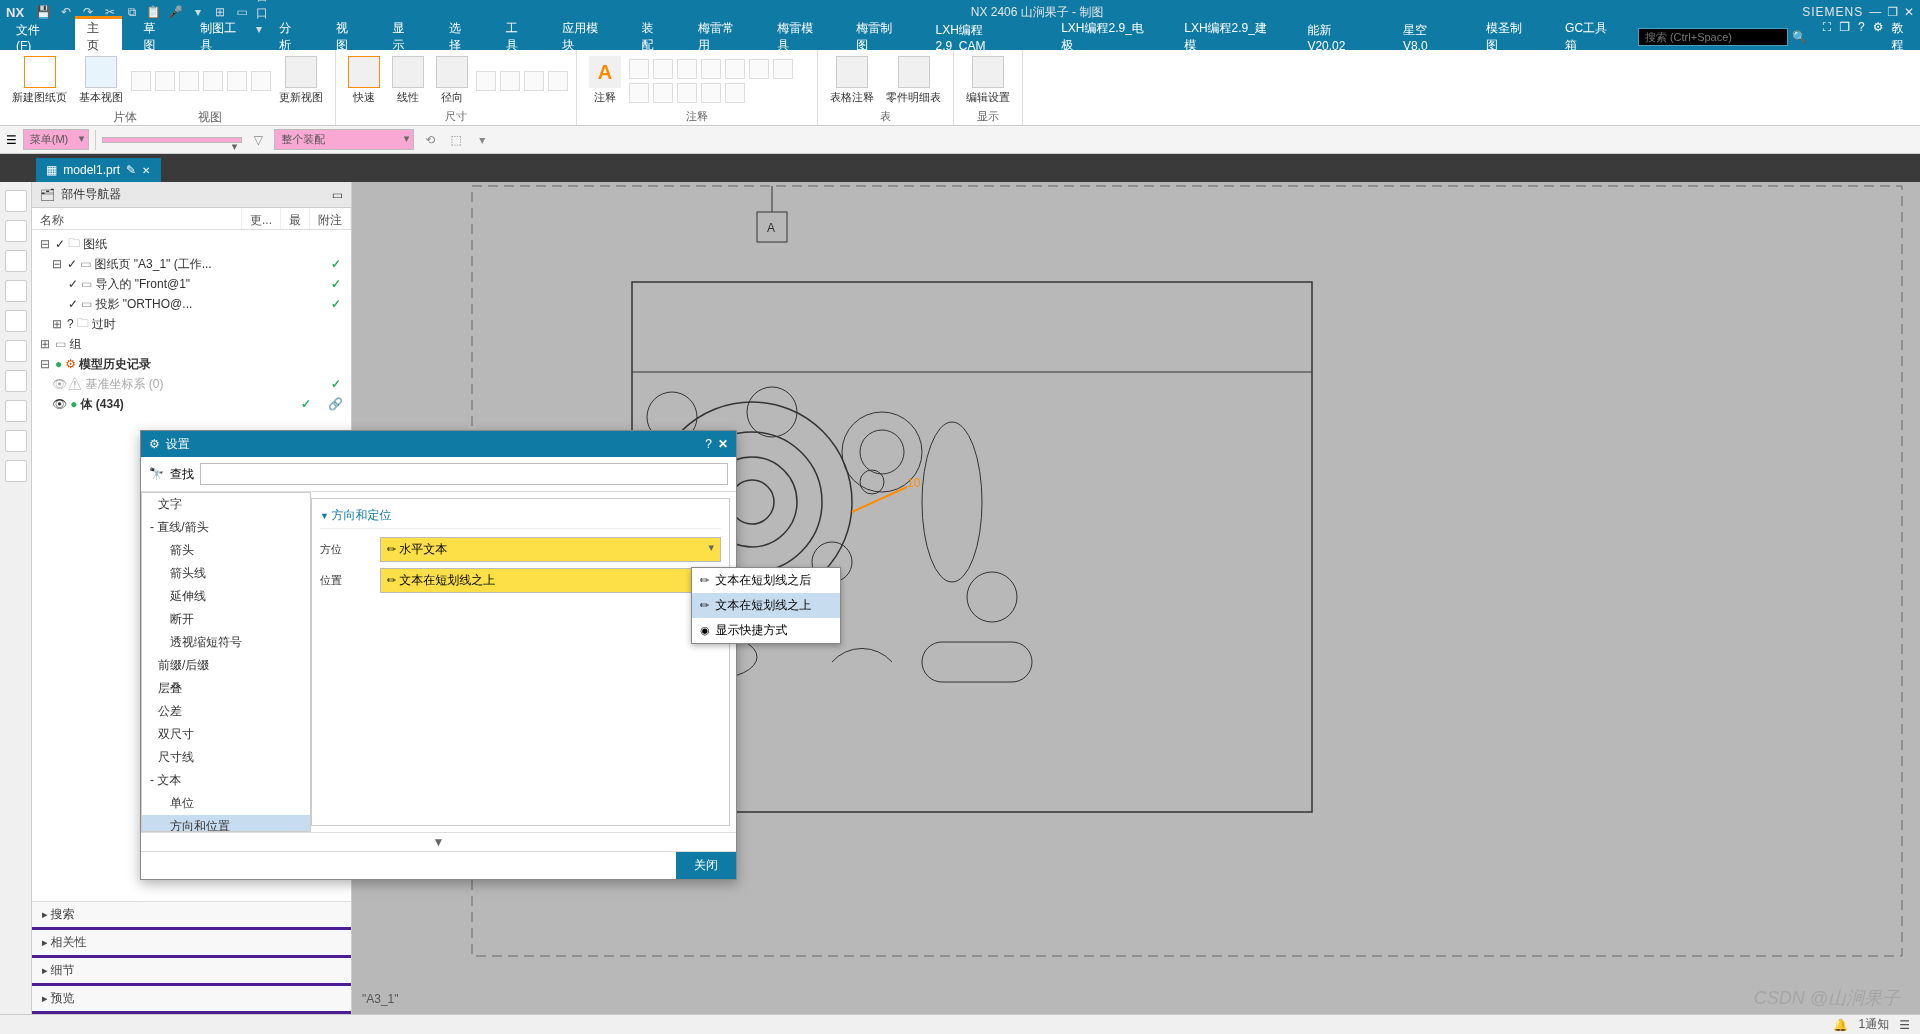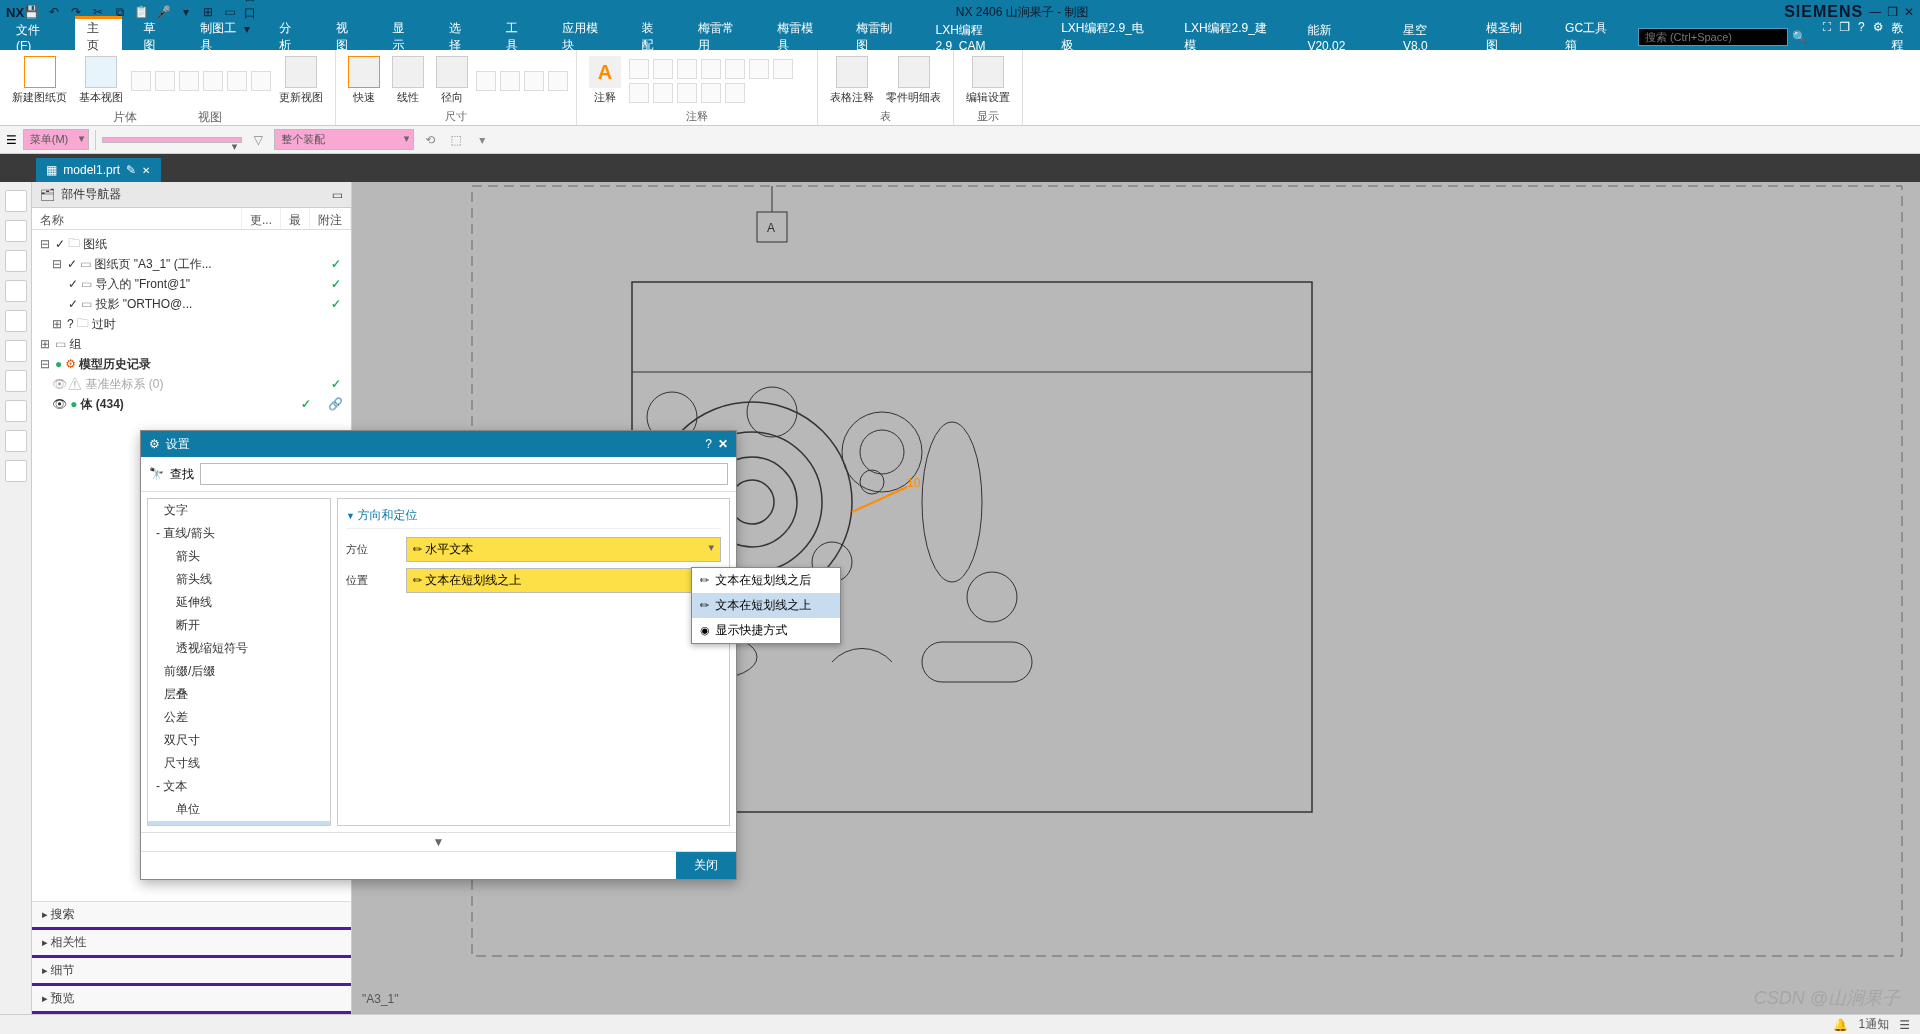--- a/index.html
+++ b/index.html
@@ -1,23 +1,23 @@
 <!DOCTYPE html>
 <html><head>
 <meta charset="utf-8">
 <style>
 *{margin:0;padding:0;box-sizing:border-box;font-family:"Microsoft YaHei",Arial,sans-serif;font-size:12px;user-select:none}
 body{width:1920px;height:1034px;background:#b8b8b8;overflow:hidden;position:relative}
-.titlebar{height:24px;background:#0f7ba5;color:#0f172a;display:flex;align-items:center;padding:0 6px;gap:0}
+.titlebar{height:24px;background:#0f7ba5;color:#e5e5e5;display:flex;align-items:center;padding:0 6px;gap:12px}
 .titlebar .nx{font-weight:bold;font-size:13px}
 .titlebar .ticons{display:flex;gap:6px}
 .titlebar .ticons span{width:16px;height:16px;display:flex;align-items:center;justify-content:center;opacity:.9}
 .titlebar .title{flex:1;text-align:center;font-size:12px}
 .titlebar .right{display:flex;gap:6px;align-items:center}
-.titlebar .siemens{font-weight:bold;letter-spacing:1px;font-size:16px}
+.titlebar .siemens{font-weight:normal;letter-spacing:1px;font-size:12px}
 .menubar{height:26px;background:#0f7ba5;color:#fff;display:flex;align-items:center;gap:10px;padding:0 4px}
 .menubar .m{padding:4px 12px;cursor:pointer}
 .menubar .m.active{background:#fff;color:#333;border-top:3px solid #ff8c00;padding-top:1px}
 .menubar .search{margin-left:auto;display:flex;align-items:center;gap:4px}
 .menubar .search input{background:#000000;border:1px solid #4a9fc1;padding:2px 6px;width:150px;font-size:11px;color:#888}
 .menubar .ricons{display:flex;gap:8px;padding:0 6px}
 .ribbon{height:76px;background:#fff;border-bottom:1px solid #ccc;display:flex}
 .rgroup{border-right:1px solid #e0e0e0;padding:4px 8px;display:flex;flex-direction:column}
 .rgroup .icons{flex:1;display:flex;align-items:center;gap:4px}
 .rgroup .bigicon{display:flex;flex-direction:column;align-items:center;gap:2px;padding:2px 4px;cursor:pointer}
@@ -59,21 +59,21 @@
 .statusbar .r{margin-left:auto;display:flex;gap:10px;align-items:center}
 .watermark{position:absolute;bottom:24px;right:20px;color:#999;font-size:18px;font-style:italic;opacity:.6}
 
 .dialog{position:absolute;left:140px;top:430px;width:597px;background:#fff;border:1px solid #888;box-shadow:0 4px 12px rgba(0,0,0,.3);z-index:100}
 .dialog .dtitle{height:26px;background:#0f7ba5;color:#fff;display:flex;align-items:center;padding:0 8px;gap:6px}
 .dialog .dtitle .sp{flex:1}
 .dialog .dtitle .x{cursor:pointer;font-weight:bold}
 .dialog .dsearch{padding:6px 8px;display:flex;align-items:center;gap:6px;border-bottom:1px solid #ddd}
 .dialog .dsearch input{flex:1;border:1px solid #bbb;padding:3px}
 .dialog .dbody{display:flex;height:340px}
-.dialog .dtree{width:184px;border:1px solid #ccc;margin:6px;overflow-y:auto;font-size:11px;color:#333}
+.dialog .dtree{width:170px;border:1px solid #ccc;overflow-y:auto;font-size:11px;color:#333}
 .dialog .dtree .it{padding:3px 8px;cursor:pointer}
 .dialog .dtree .it.l1{padding-left:16px}
 .dialog .dtree .it.l2{padding-left:28px}
 .dialog .dtree .it.sel{background:#c8dcef}
 .dialog .dright{flex:1;border:1px solid #ccc;margin:6px 6px 6px 0;padding:8px}
 .dialog .dright .sect{color:#0f7ba5;font-size:12px;padding-bottom:4px;border-bottom:1px solid #eee;margin-bottom:8px}
 .dialog .dright .sect::before{content:"▼ ";font-size:9px}
 .dialog .dright .frow{display:flex;align-items:center;margin-bottom:6px}
 .dialog .dright .frow .flab{width:60px;font-size:11px;color:#333}
 .dialog .dright .frow .fdrop{flex:1;border:1px solid #bbb;padding:3px 6px;font-size:11px;background:#fde047;position:relative}

